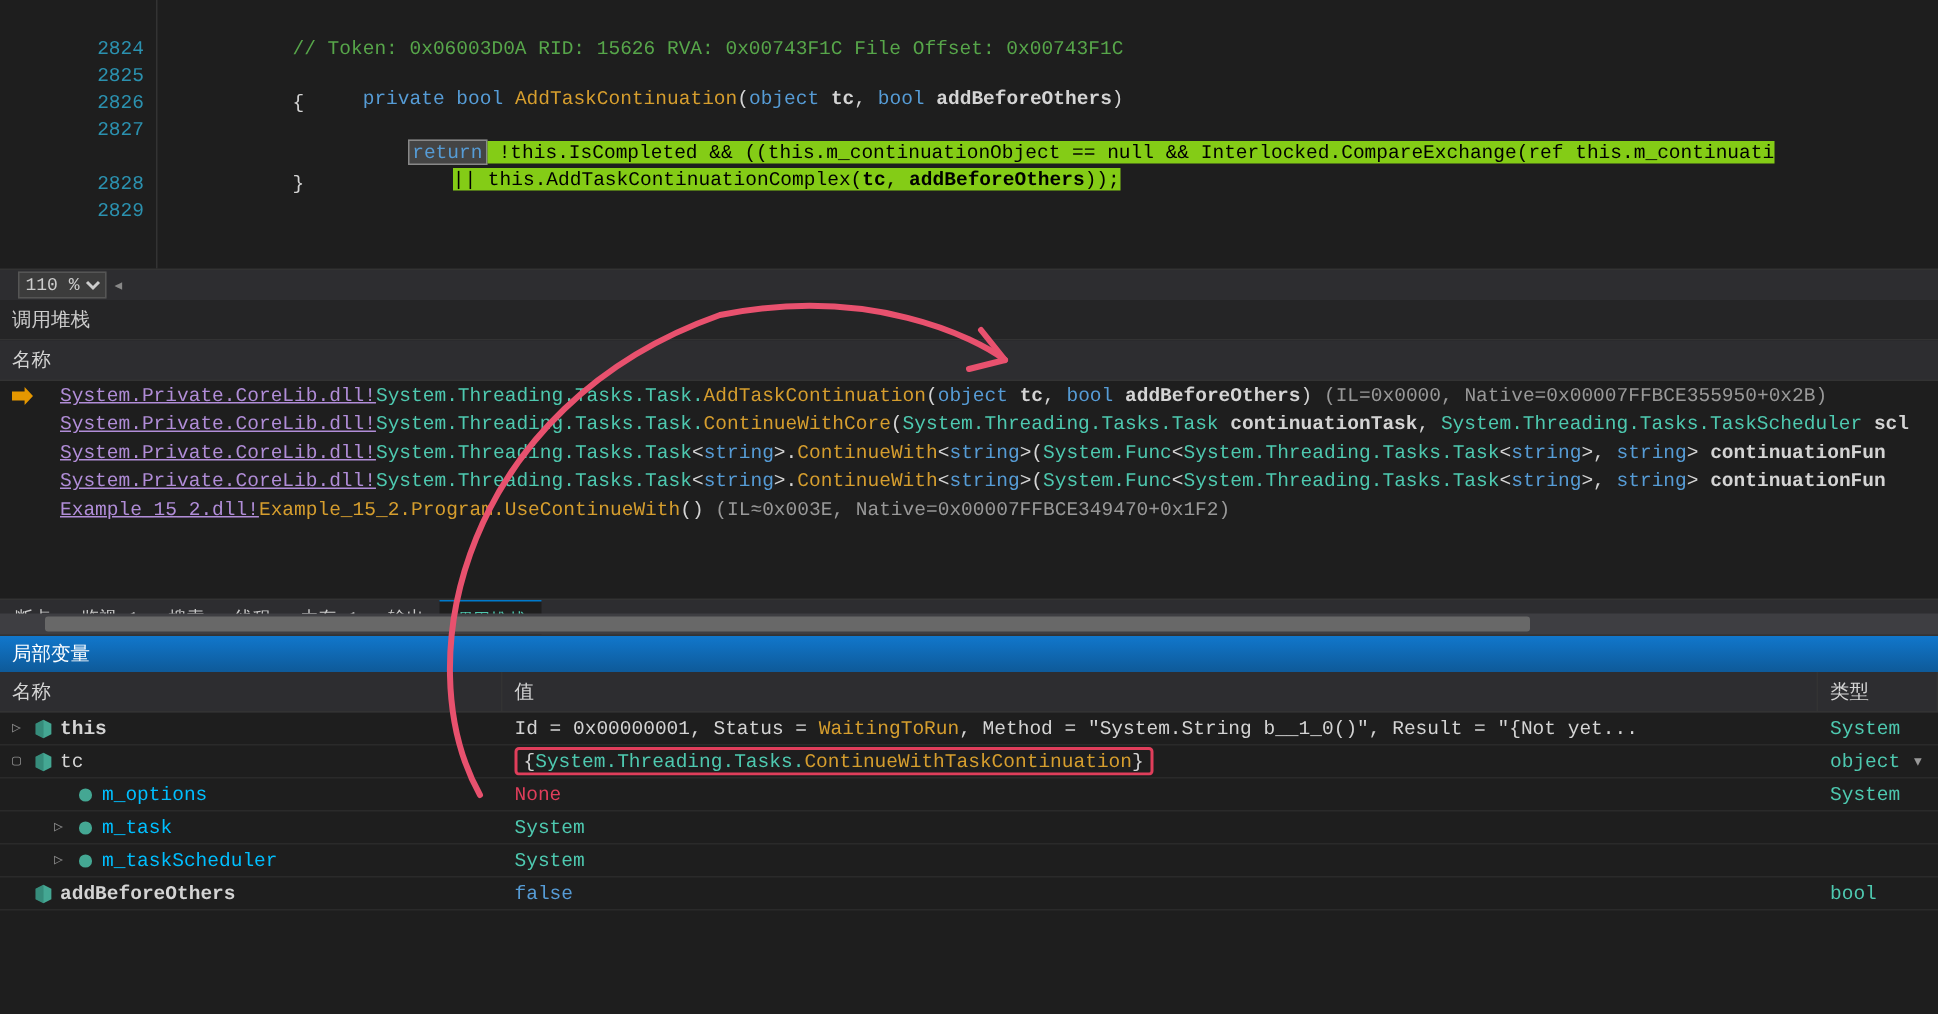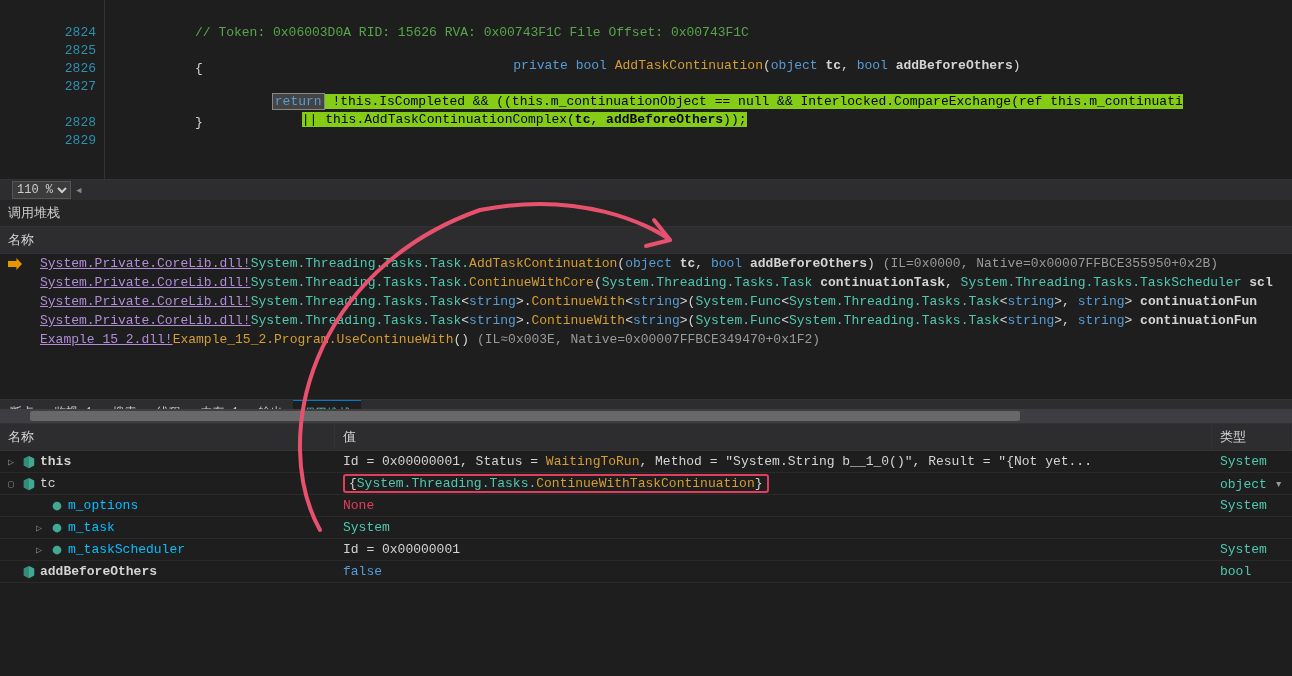--- a/index.html
+++ b/index.html
@@ -64,21 +64,21 @@
     <div class="gutter-line">2825</div>
     <div class="gutter-line">2826</div>
     <div class="gutter-line" style="position:relative;">2827</div>
     <div class="gutter-line" style="height:18px"></div>
     <div class="gutter-line">2828</div>
     <div class="gutter-line">2829</div>
   </div>
   <div class="code-area">
     <div style="height:25px"></div>
     <div class="code-line"><span class="c-comment" style="padding-left:70px;">// Token: 0x06003D0A RID: 15626 RVA: 0x00743F1C File Offset: 0x00743F1C</span></div>
-    <div class="code-line" style="padding-left:90px;text-align:center;">
+    <div class="code-line" style="padding-left:90px;">
       <span class="c-keyword">private</span> <span class="c-keyword">bool</span> <span class="c-method">AddTaskContinuation</span><span>(</span><span class="c-keyword">object</span> <b>tc</b><span>,</span> <span class="c-keyword">bool</span> <b>addBeforeOthers</b><span>)</span>
     </div>
     <div class="code-line" style="padding-left:90px;"><span>{</span></div>
     <div class="code-line" style="padding-left:120px;">
       <span class="hl-return">return</span><span class="hl-yellow"> !this.IsCompleted &amp;&amp; ((this.m_continuationObject == null &amp;&amp; Interlocked.CompareExchange(ref this.m_continuati</span>
     </div>
     <div class="code-line" style="padding-left:150px;">
       <span class="hl-yellow"><span>|| this.AddTaskContinuationComplex(</span><b>tc</b><span>, </span><b>addBeforeOthers</b><span>));</span></span>
     </div>
     <div class="code-line" style="padding-left:90px;"><span>}</span></div>
@@ -120,20 +120,21 @@
   <div class="tab">断点</div>
   <div class="tab">监视 1</div>
   <div class="tab">搜索</div>
   <div class="tab">线程</div>
   <div class="tab">内存 1</div>
   <div class="tab">输出</div>
   <div class="tab active">调用堆栈</div>
 </div>
 
 <div class="locals">
+  <div class="locals-title">局部变量</div>
   <div class="locals-head">
     <div class="col-name">名称</div>
     <div class="col-val">值</div>
     <div class="col-type">类型</div>
   </div>
   <div class="locals-body" id="locals-body">
       <div class="loc-row">
         <div class="n" style="padding-left: 8px;">
           <span class="expander">▷</span>
           <span class="cube-icon"><svg viewBox="0 0 16 16">
@@ -179,21 +180,20 @@
         <div class="t"><span class="teal">System</span></div>
       </div>
       <div class="loc-row">
         <div class="n" style="padding-left: 36px;">
           <span class="expander">▷</span>
           <span class="cube-icon"><svg viewBox="0 0 16 16">
               <circle cx="8" cy="8" r="5" fill="#4ec9b0" opacity=".8"></circle>
             </svg></span>
           <span class="sel-field">m_taskScheduler</span>
         </div>
-        <div class="v">Id = 0x00000001</div>
         <div class="t"><span class="teal">System</span></div>
       </div>
       <div class="loc-row">
         <div class="n" style="padding-left: 8px;">
           <span class="expander"></span>
           <span class="cube-icon"><svg viewBox="0 0 16 16">
               <path fill="#4ec9b0" d="M8 1l6 3v8l-6 3-6-3V4z" opacity=".8"></path>
               <path fill="#2d7a6a" d="M8 1v14l-6-3V4z" opacity=".6"></path>
             </svg></span>
           <span style="color: rgb(212, 212, 212); font-weight: bold;">addBeforeOthers</span>

